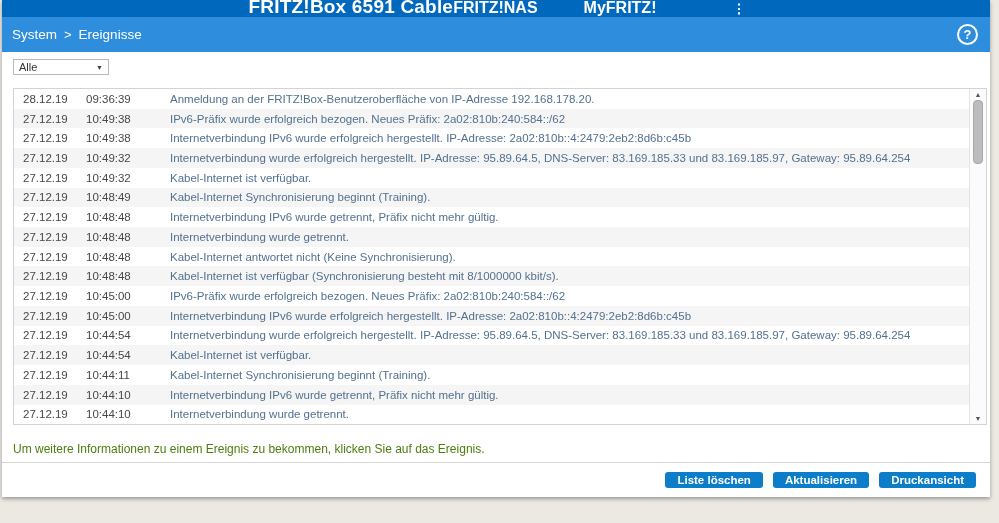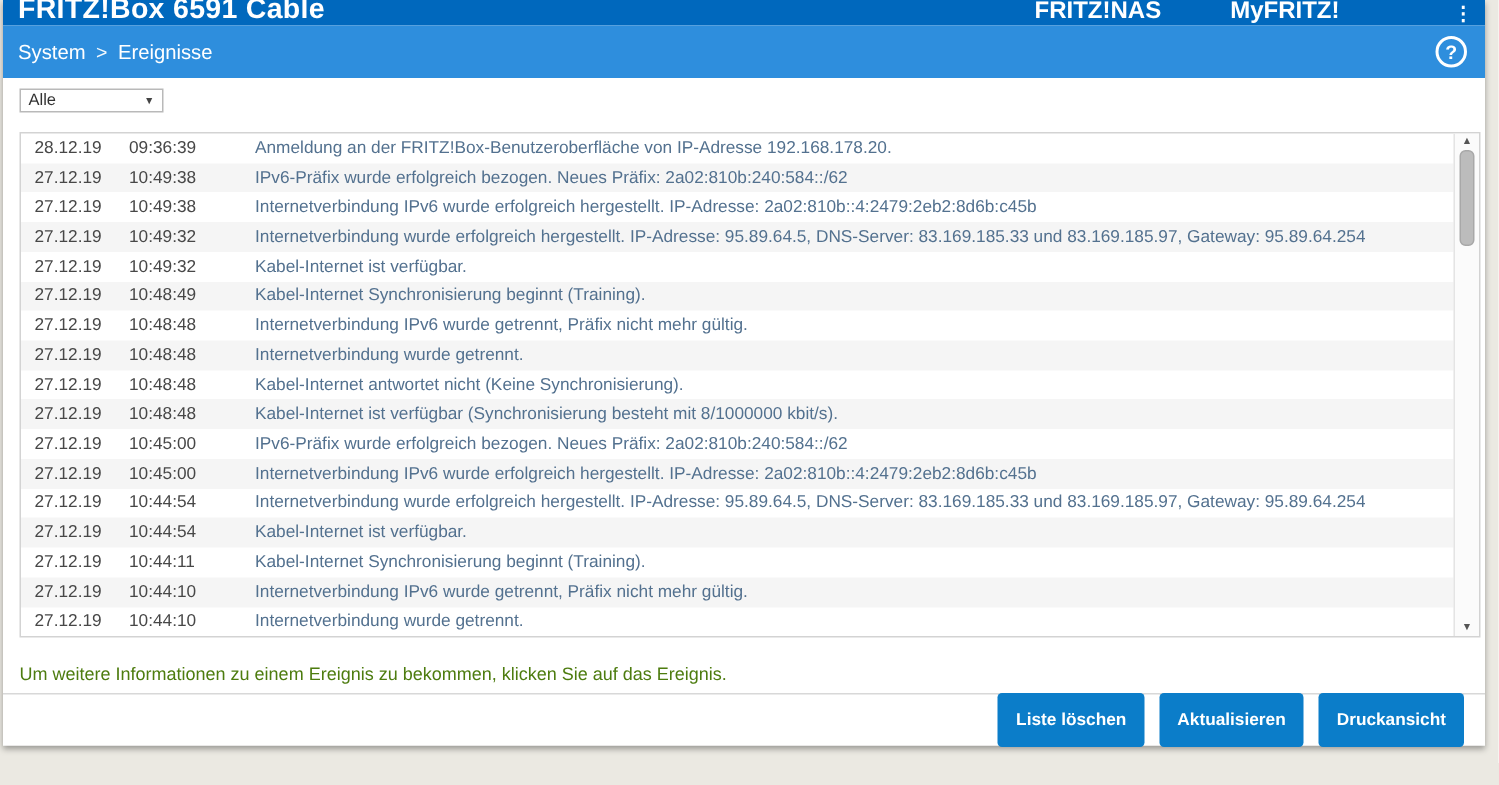--- a/index.html
+++ b/index.html
@@ -12,21 +12,21 @@
   }
   .card {
     position:absolute; left:2px; top:0; width:988px; height:497px;
     background:#ffffff;
     box-shadow:0 2px 4px rgba(0,0,0,0.35);
   }
   
   .topbar {
     position:absolute; left:0; top:0; width:100%; height:17px;
     background:#0068bd; color:#fff;
-    display:flex; align-items:flex-start; justify-content:space-between;
+    display:flex; align-items:flex-start; justify-content:center;
     overflow:hidden;
   }
   .app-title {
     font-size:19px; font-weight:bold; letter-spacing:0.2px;
     margin:-4px 0 0 10px; white-space:nowrap;
   }
   .topbar-right { display:flex; align-items:center; gap:46px; margin-right:8px; margin-top:0; }
   .top-link { font-size:16px; font-weight:bold; color:#fff; cursor:pointer; line-height:16px; }
   .dots-icon { font-size:13px; font-weight:bold; color:#fff; cursor:pointer; line-height:15px; margin-left:30px; }
   
@@ -89,21 +89,21 @@
   .footerbar {
     position:absolute; left:0; top:462px; width:100%; height:35px;
     border-top:1px solid #d8d8d8; background:#fff;
     display:flex; align-items:center; justify-content:flex-end;
     gap:10px; padding-right:14px;
   }
   .btn {
     background:#0b7dc9; color:#fff; border:none; border-radius:3px;
     font-family:"Liberation Sans", sans-serif;
     font-size:11.5px; font-weight:bold;
-    height:36px; padding:0 12px; cursor:pointer;
+    height:16px; padding:0 12px; cursor:pointer;
   }
 </style>
 </head>
 <body>
 
 <div class="card">
 
   <div class="topbar">
     <div class="app-title">FRITZ!Box 6591 Cable</div>
     <div class="topbar-right">

